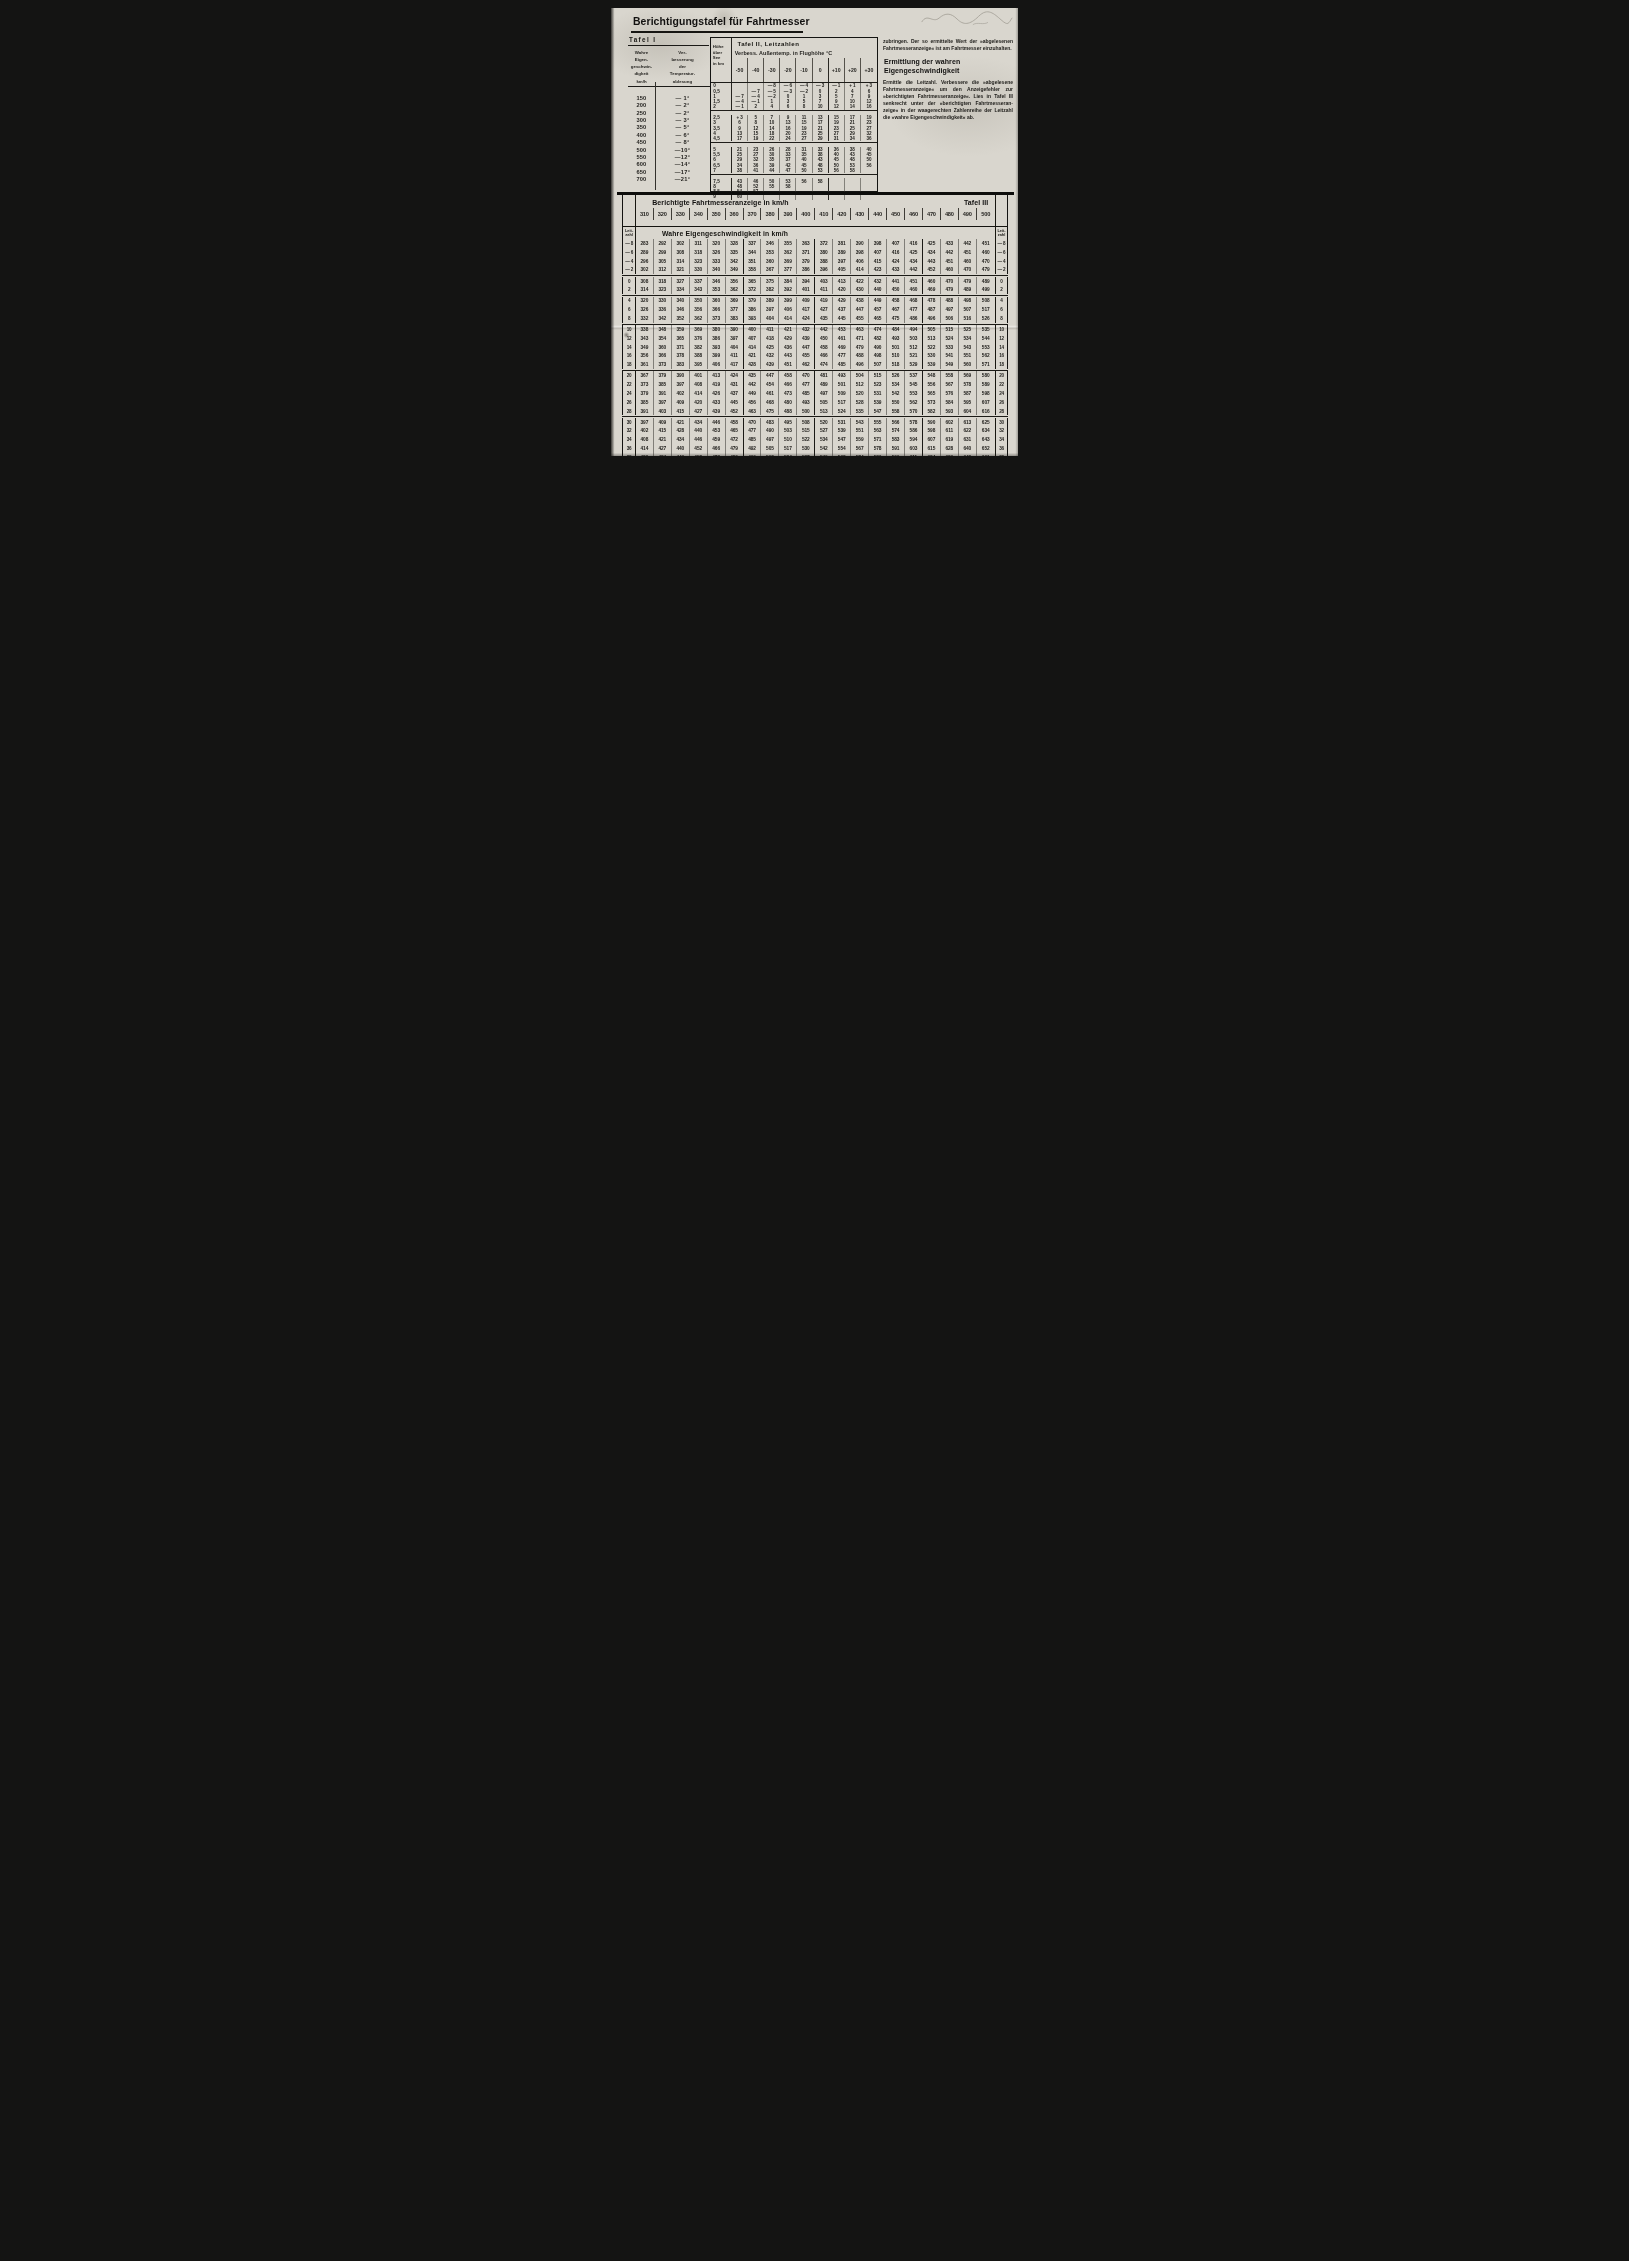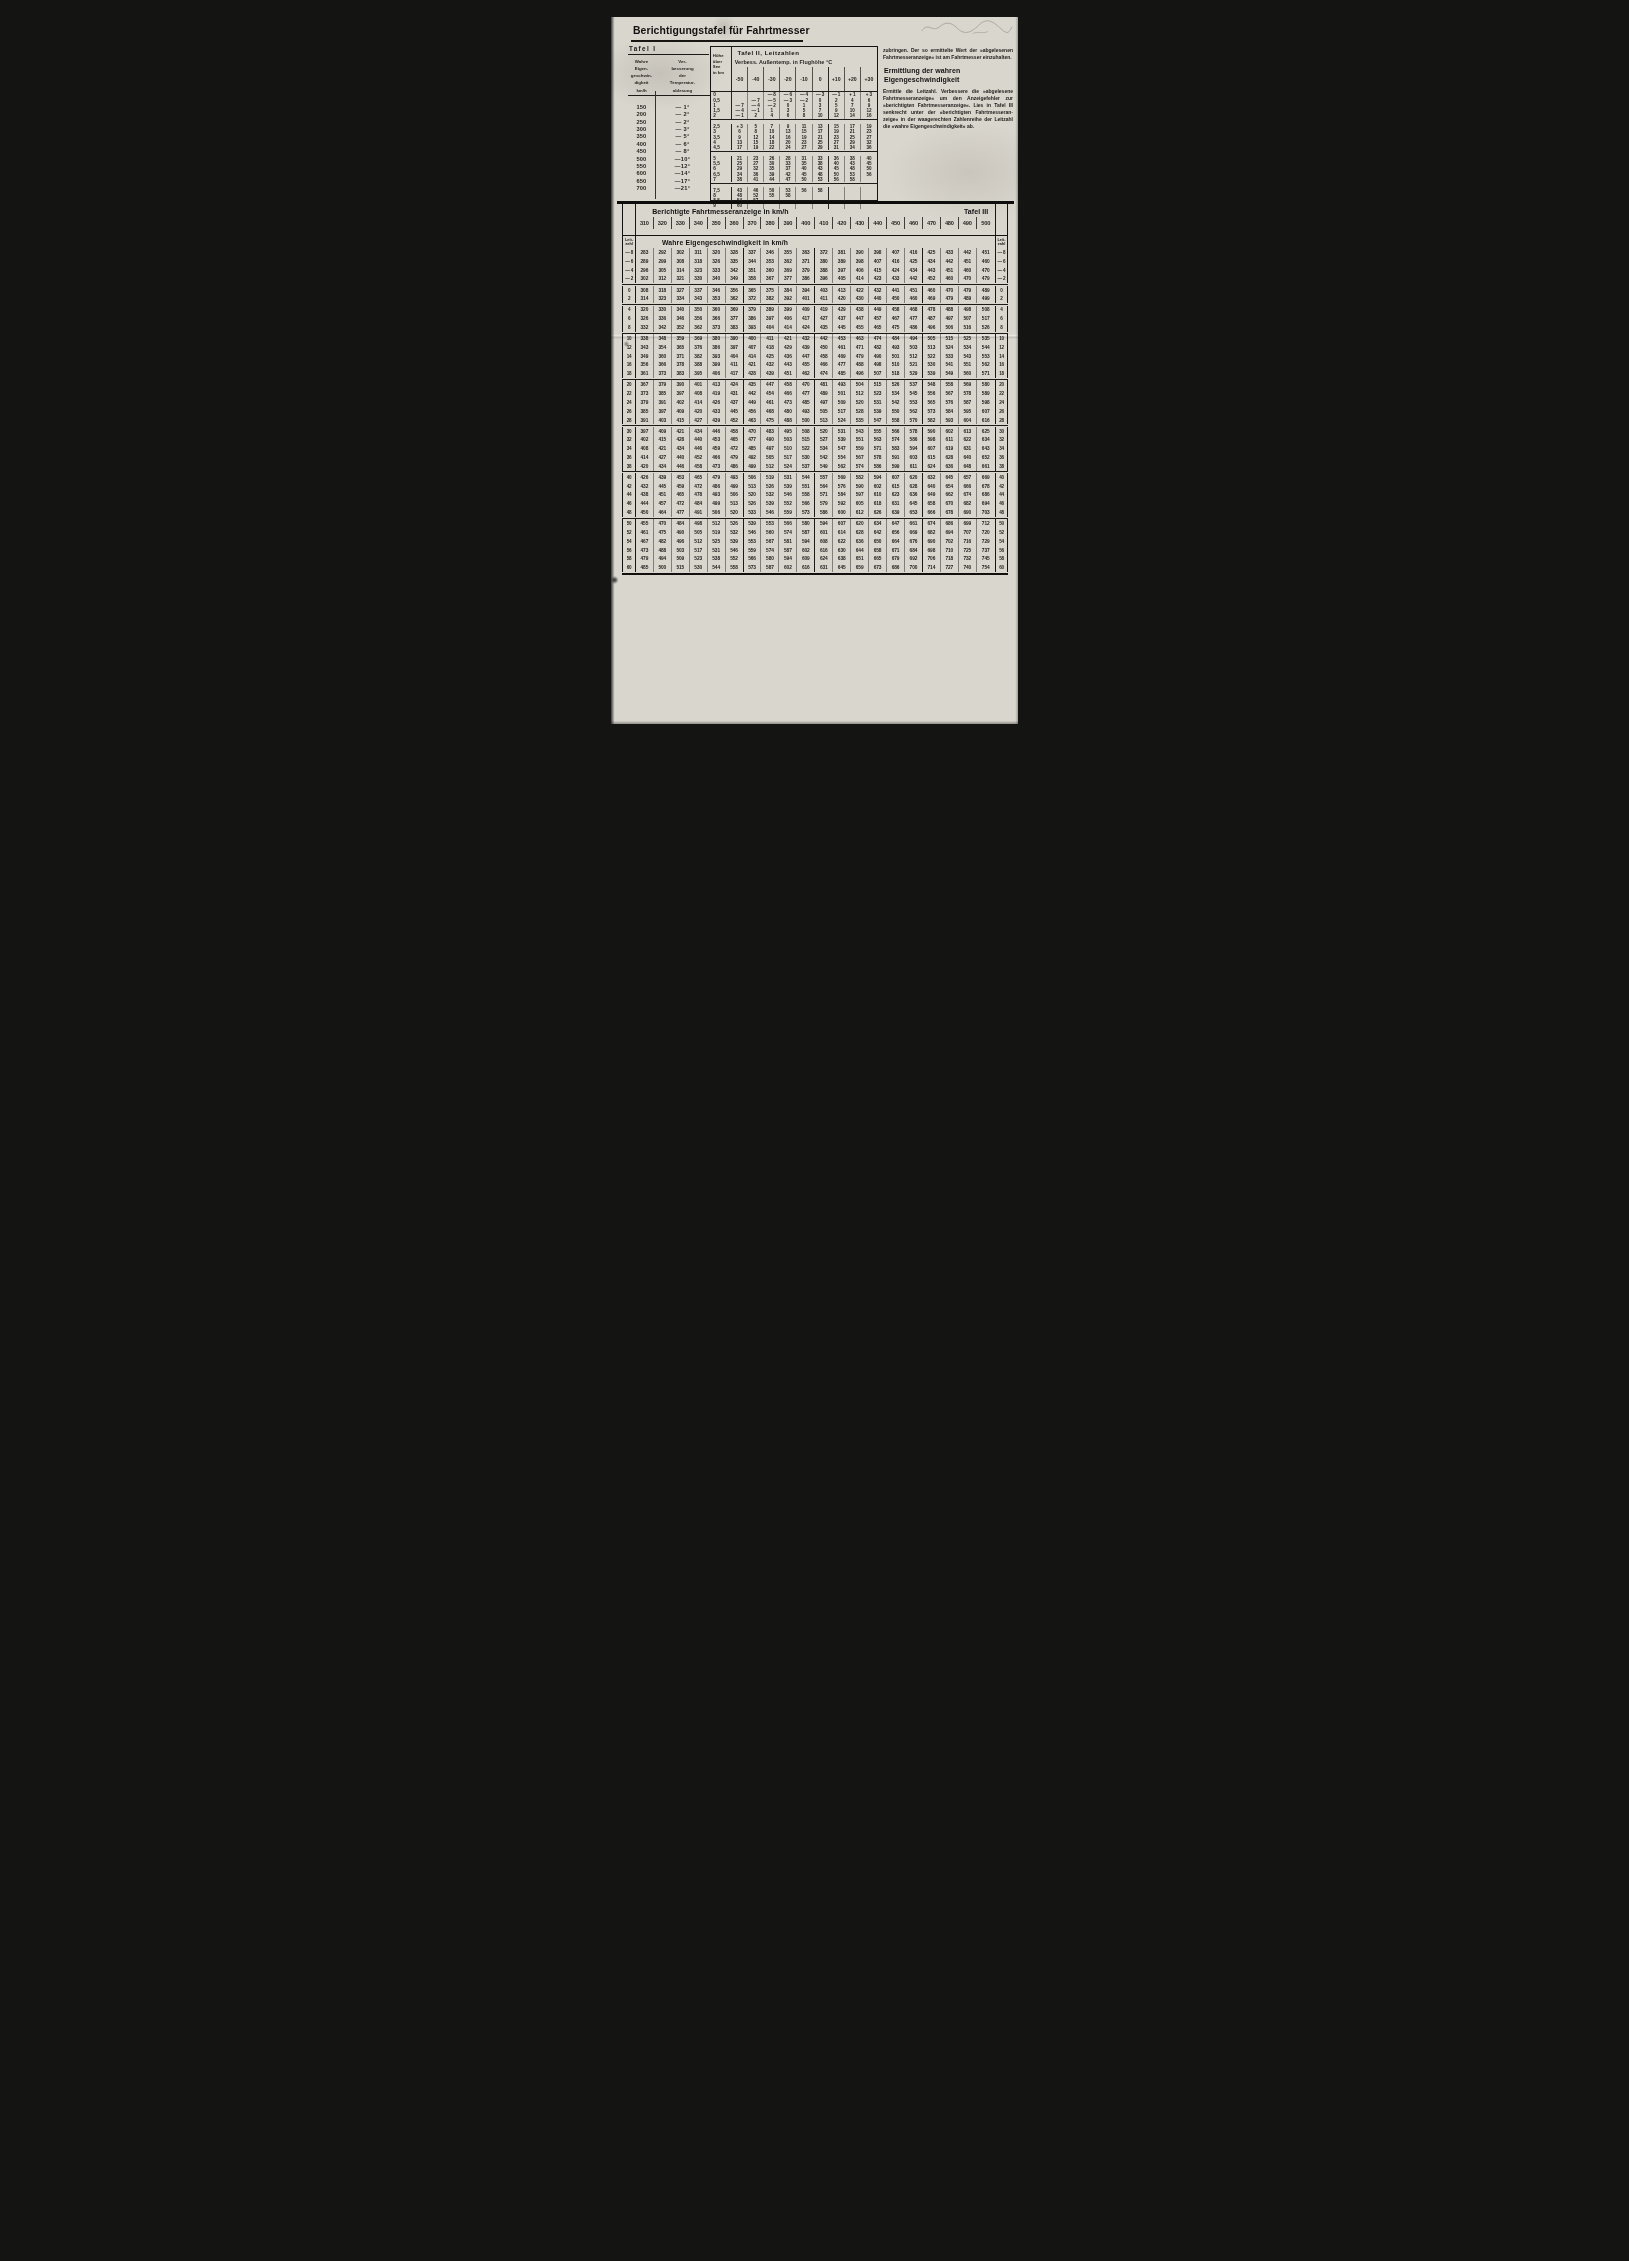--- a/index.html
+++ b/index.html
@@ -1,18 +1,18 @@
 <!DOCTYPE html>
 <html style="font-size:7.2px"><head>
 <meta charset="utf-8">
 <style>
   html,body{margin:0;padding:0;background:#141413;}
   .page, .page *{box-sizing:border-box;font-family:"Liberation Sans", sans-serif;}
   .page{
-    position:relative;width:407px;height:707px;margin:17px auto;overflow:hidden;
+    position:relative;width:407px;height:448px;margin:8px auto;overflow:hidden;
     color:#201f1c;
     background-color:#d9d6ce;
     background-image:
       linear-gradient(90deg, rgba(20,19,17,.8), rgba(20,19,17,0) 3.6px),
       linear-gradient(270deg, rgba(25,24,22,.3), rgba(25,24,22,0) 2.7px),
       linear-gradient(0deg, rgba(25,24,22,.38), rgba(25,24,22,0) 3.2px),
       radial-gradient(circle 4.1px at 15.4px 327px, rgba(60,56,50,.6), rgba(60,56,50,0) 75%),
       radial-gradient(circle 5.4px at 3.6px 563px, rgba(10,10,8,.85), rgba(10,10,8,0) 75%),
       radial-gradient(circle 18px at 113px 10px, rgba(110,104,92,.22), rgba(110,104,92,0) 70%),
       radial-gradient(ellipse 118px 72px at 88% 22%, rgba(118,112,100,.16), rgba(118,112,100,0) 70%),

